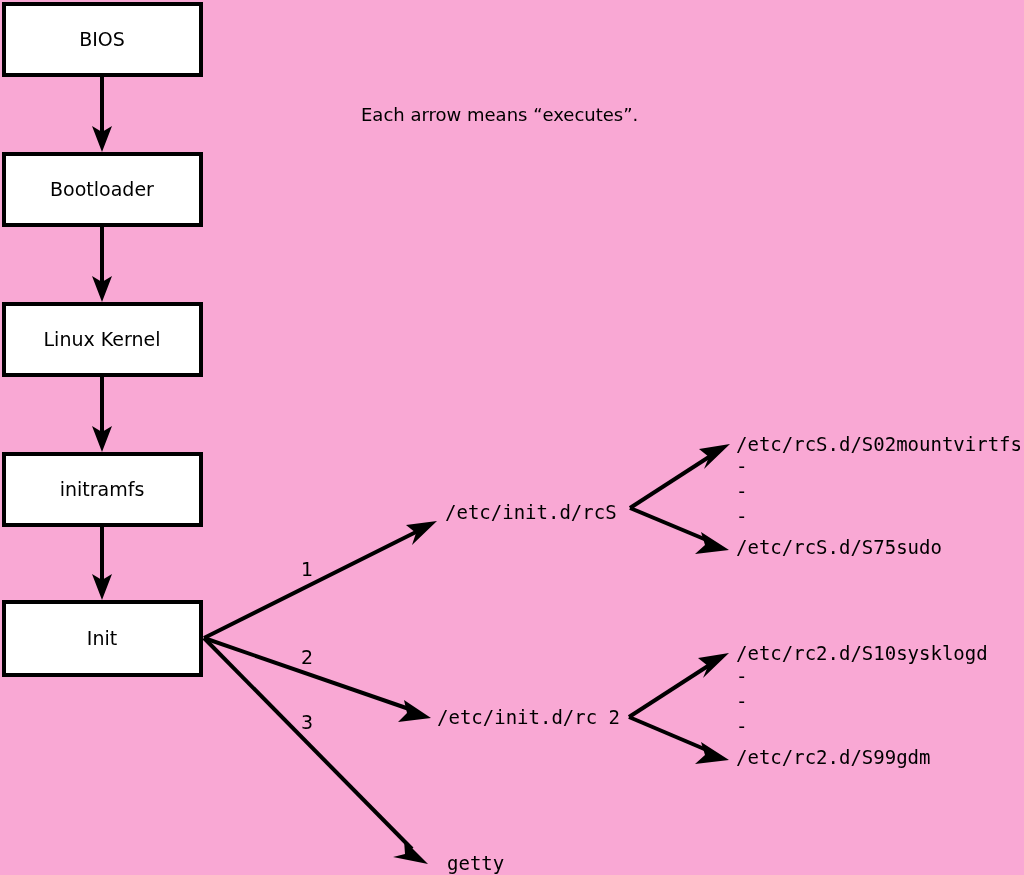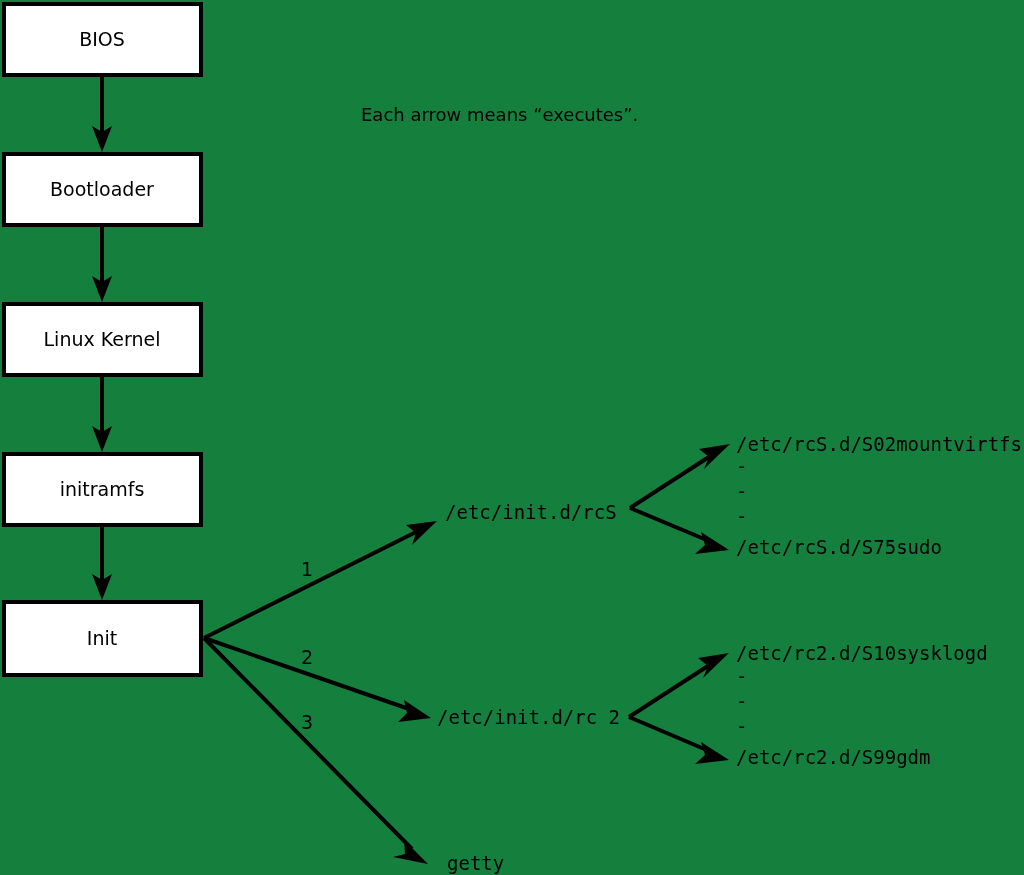--- a/index.html
+++ b/index.html
@@ -5,21 +5,21 @@
 <style>
   html, body {
     margin: 0;
     padding: 0;
     background: #ffffff;
   }
   #canvas {
     position: relative;
     width: 1024px;
     height: 875px;
-    background: #15803d;
+    background: #f9a8d4;
     overflow: hidden;
     font-family: "Liberation Sans", sans-serif;
   }
   svg.layer {
     position: absolute;
     left: 0;
     top: 0;
     width: 1024px;
     height: 875px;
   }

